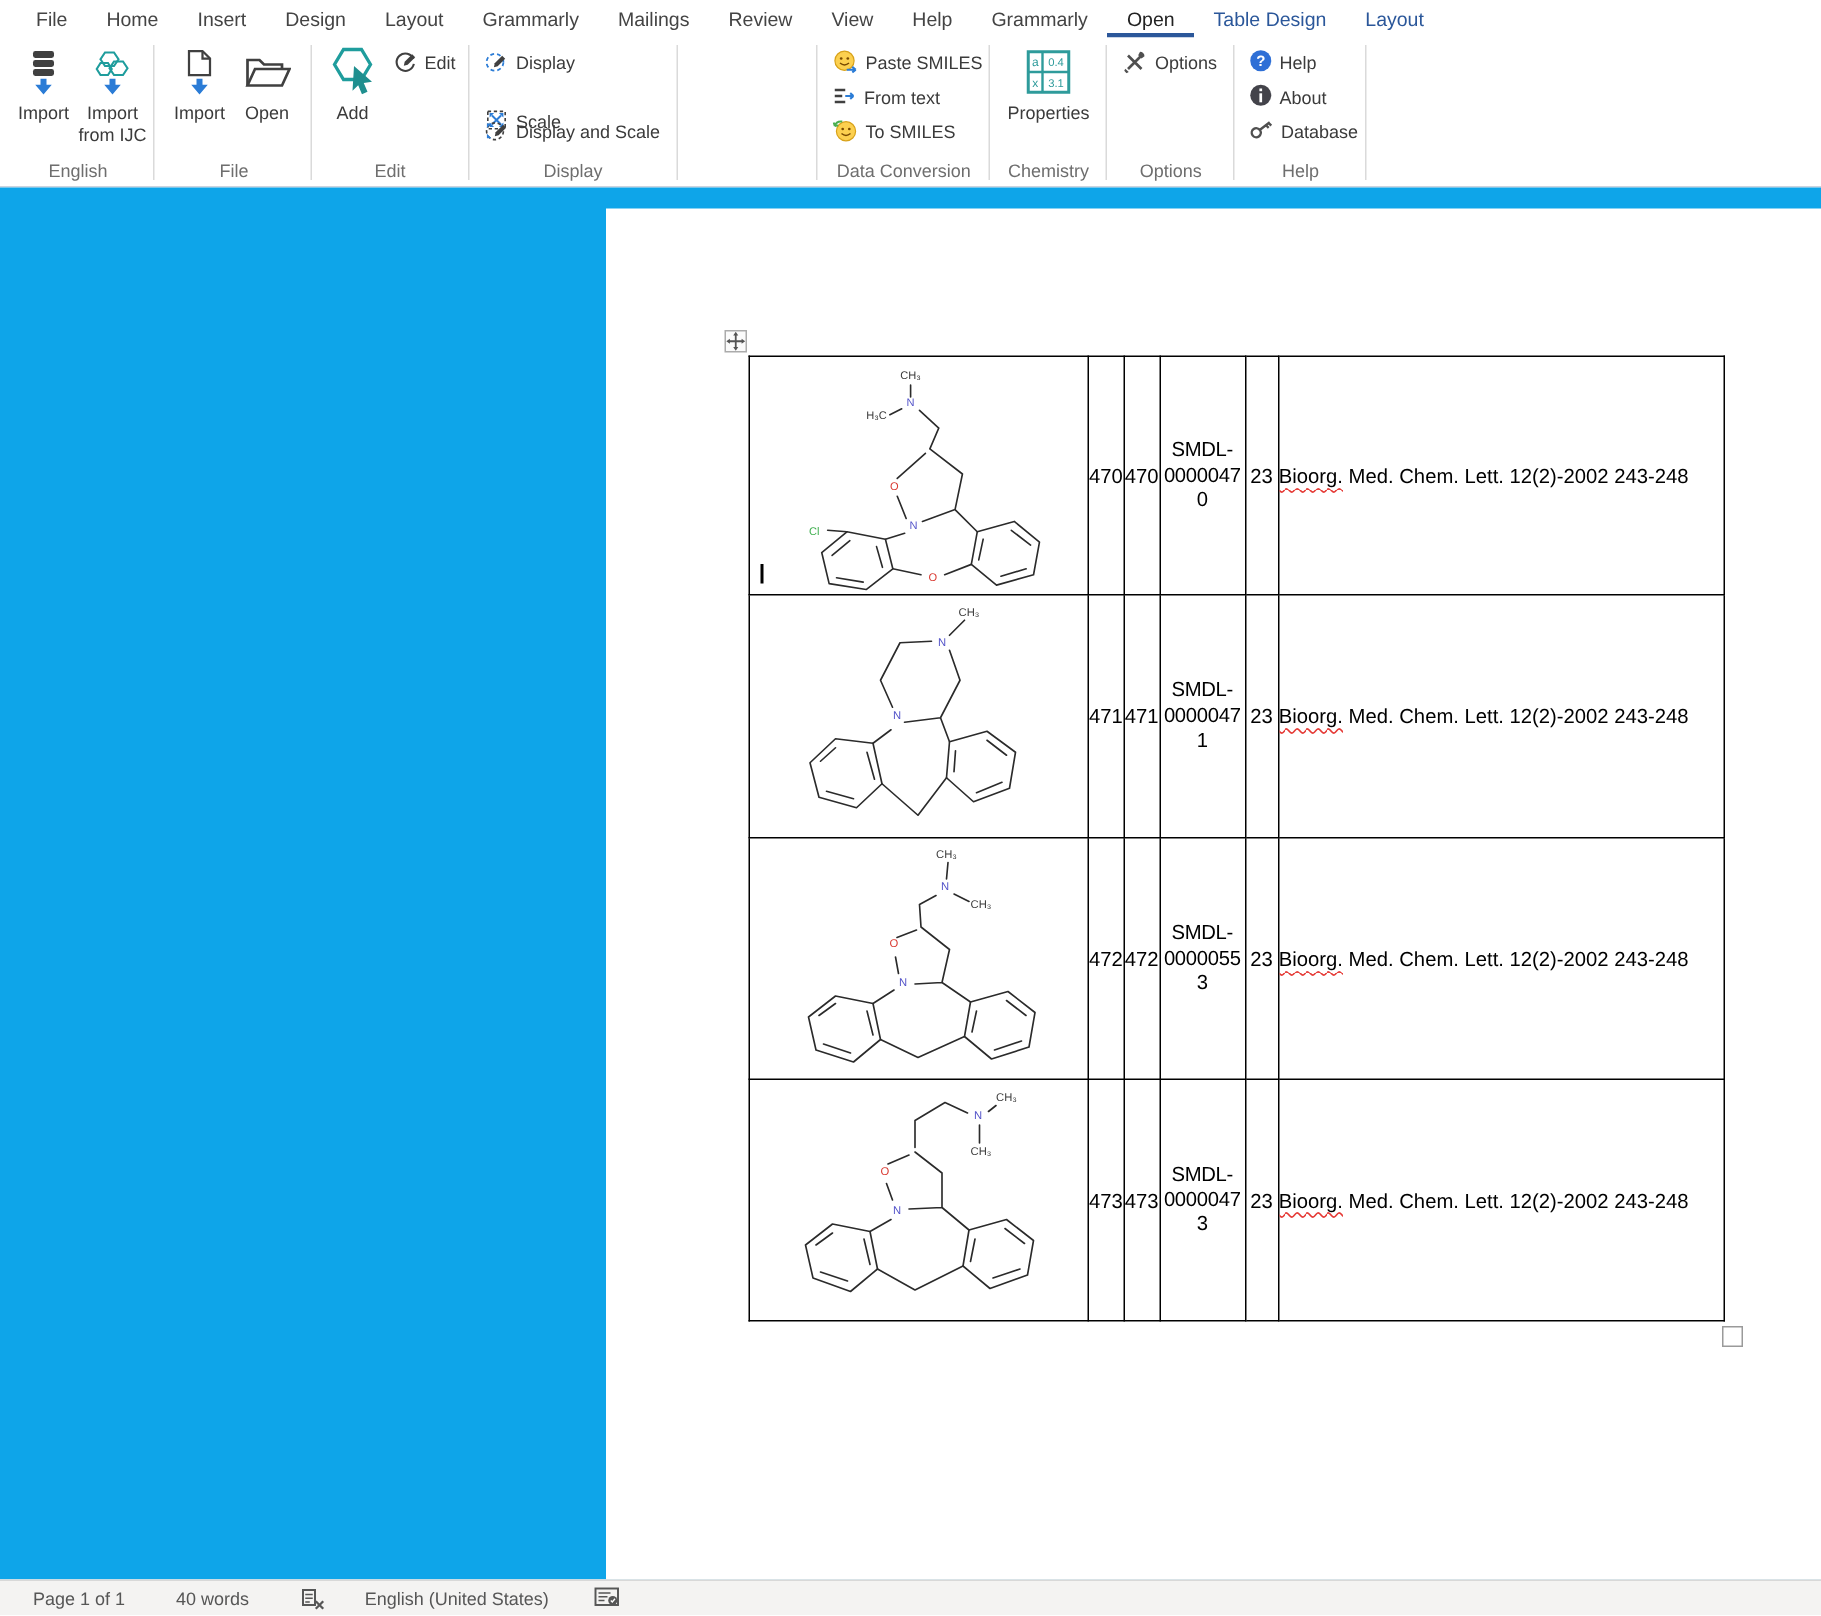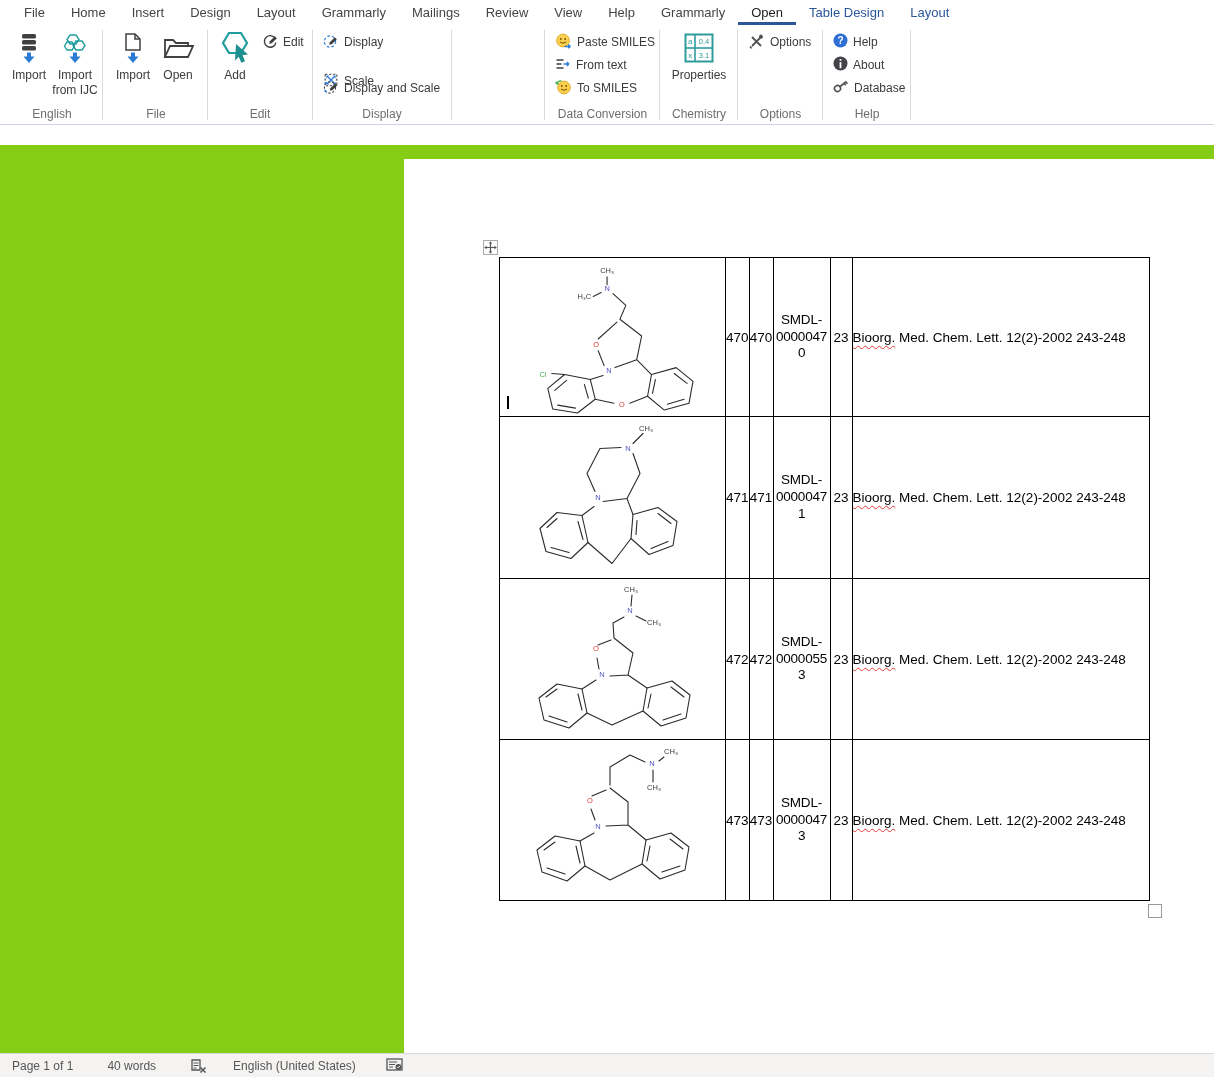--- a/index.html
+++ b/index.html
@@ -15,21 +15,21 @@
   
   .ribbon{position:absolute;left:0;top:25px;width:100%;height:100px;background:#fff;border-bottom:1px solid #ccd3de;}
   .group{position:absolute;top:0;height:99px;}
   .group-label{position:absolute;bottom:3px;left:0;width:100%;text-align:center;font-size:12px;color:#6e6e6e;white-space:nowrap;}
   .vsep{position:absolute;top:5px;height:90px;width:1px;background:#dadada;}
   .btn-lg{position:absolute;display:flex;flex-direction:column;align-items:center;font-size:12px;color:#3b3b3b;text-align:center;line-height:15px;cursor:default;}
   .btn-lg .ic{height:34px;display:flex;align-items:center;justify-content:center;margin-bottom:3px;}
   .btn-sm{position:absolute;display:flex;align-items:center;gap:5px;font-size:12px;color:#3b3b3b;height:20px;white-space:nowrap;cursor:default;}
 
   
-  .doc-area{position:absolute;left:0;top:125px;width:100%;height:928px;background:#84cc16;margin-top:20px;}
+  .doc-area{position:absolute;left:0;top:125px;width:100%;height:928px;background:#0ea5e9;}
   .page{position:absolute;left:404px;top:14px;width:810px;height:914px;background:#fff;}
 
   
   .wtable{position:absolute;left:95px;top:98px;border-collapse:collapse;table-layout:fixed;}
   .wtable td{border:1.5px solid #000;padding:0;vertical-align:middle;font-size:13.5px;color:#000;overflow:hidden;}
   .c-struct{width:225px;}
   .c-n1{width:23px;text-align:center;}
   .c-n2{width:24px;text-align:center;}
   .c-smdl{width:57px;text-align:center;font-size:13px;line-height:1.25;letter-spacing:-0.2px;word-break:break-word;}
   .c-ref{width:22px;text-align:center;}
@@ -395,21 +395,21 @@
           <td class="c-cit"><span class="sq">Bioorg.</span><span> Med. Chem. Lett. 12(2)-2002 243-248</span></td>
         </tr>
       </tbody>
         </table>
 
       <div class="resize-handle"></div>
     </div>
   </div>
 
   <div class="statusbar">
-    <span class="sb-item" style="padding-left:12px;">Page 1 of 1</span>
+    <span class="sb-item" style="padding-left:22px;">Page 1 of 1</span>
     <span class="sb-item" style="margin-left:14px;">40 words</span>
     <span class="sb-item" style="margin-left:14px;">
       <svg width="17" height="16" viewBox="0 0 17 16">
           <path d="M2 2 L10 2 L10 12 L2 12 Z" fill="none" stroke="#565656" stroke-width="1.3"></path>
           <path d="M3.5 5 h5 M3.5 7.5 h5 M3.5 10 h3" stroke="#565656" stroke-width="1" fill="none"></path>
           <path d="M10.5 9.5 L15.5 14.5 M15.5 9.5 L10.5 14.5" stroke="#565656" stroke-width="1.5" fill="none"></path>
         </svg>
     </span>
     <span class="sb-item" style="margin-left:6px;">English (United States)</span>
     <span class="sb-item" style="margin-left:10px;">

